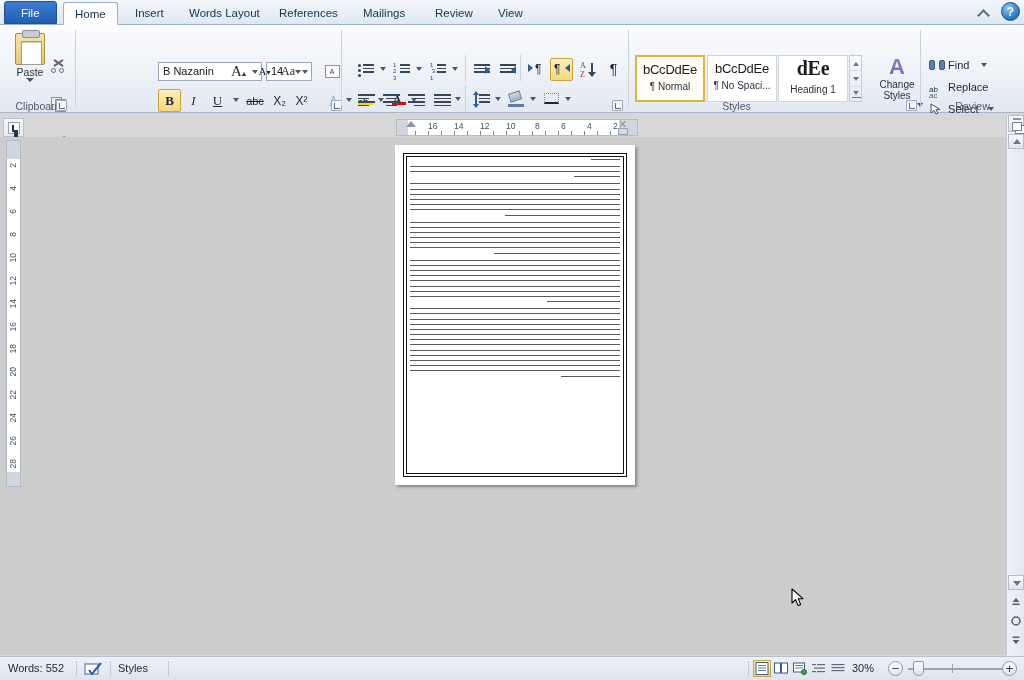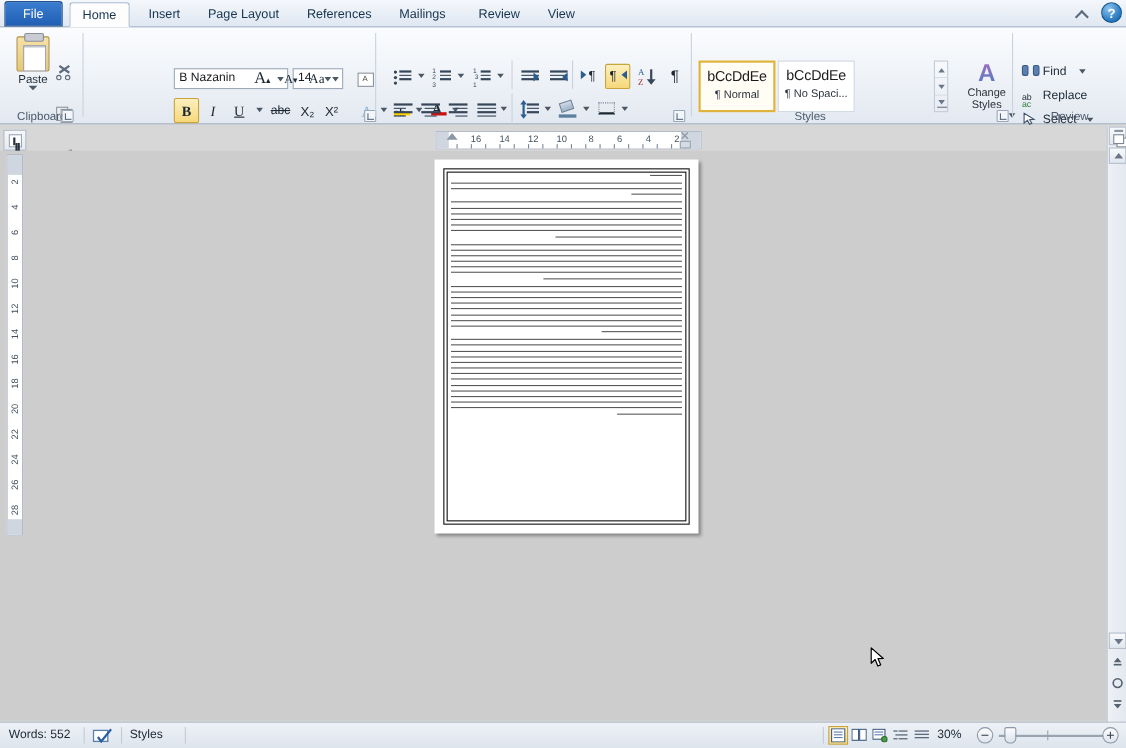--- a/index.html
+++ b/index.html
@@ -294,21 +294,21 @@
   
   .cursor{ position:absolute; left:791px; top:588px; width:14px;height:20px; }
 </style>
 </head>
 <body>
 
 <div class="tabbar">
   <div class="tab file">File</div>
   <div class="tab active" style="left:63px;">Home</div>
   <div class="tab" style="left:124px;">Insert</div>
-  <div class="tab" style="left:178px;">Page Layout</div>
+  <div class="tab" style="left:178px;">Words Layout</div>
   <div class="tab" style="left:268px;">References</div>
   <div class="tab" style="left:352px;">Mailings</div>
   <div class="tab" style="left:424px;">Review</div>
   <div class="tab" style="left:487px;">View</div>
   <div class="winbtns">
     <span class="chev"></span>
     <span class="helpbtn">?</span>
   </div>
 </div>
 
@@ -543,20 +543,24 @@
   </div>
 
   <div class="group" style="left:629px; width:292px;">
     <div class="stylebox sel" style="left:6px;">
       <div class="samp">bCcDdEe</div>
       <div class="nm">¶ Normal</div>
     </div>
     <div class="stylebox" style="left:78px;">
       <div class="samp">bCcDdEe</div>
       <div class="nm">¶ No Spaci...</div>
+    </div>
+    <div class="stylebox" style="left:149px;">
+      <div class="samp" style="font-family:'Liberation Serif',serif;font-weight:bold;font-size:20px;margin-top:1px;">dEe</div>
+      <div class="nm">Heading 1</div>
     </div>
 
     <div class="styscroll" style="left:220px;">
       <div>
         <span class="ar" style="border-bottom:4px solid #6b7686;"></span>
       </div>
       <div>
         <span class="ar" style="border-top:4px solid #6b7686;"></span>
       </div>
       <div style="border-bottom:none;">

